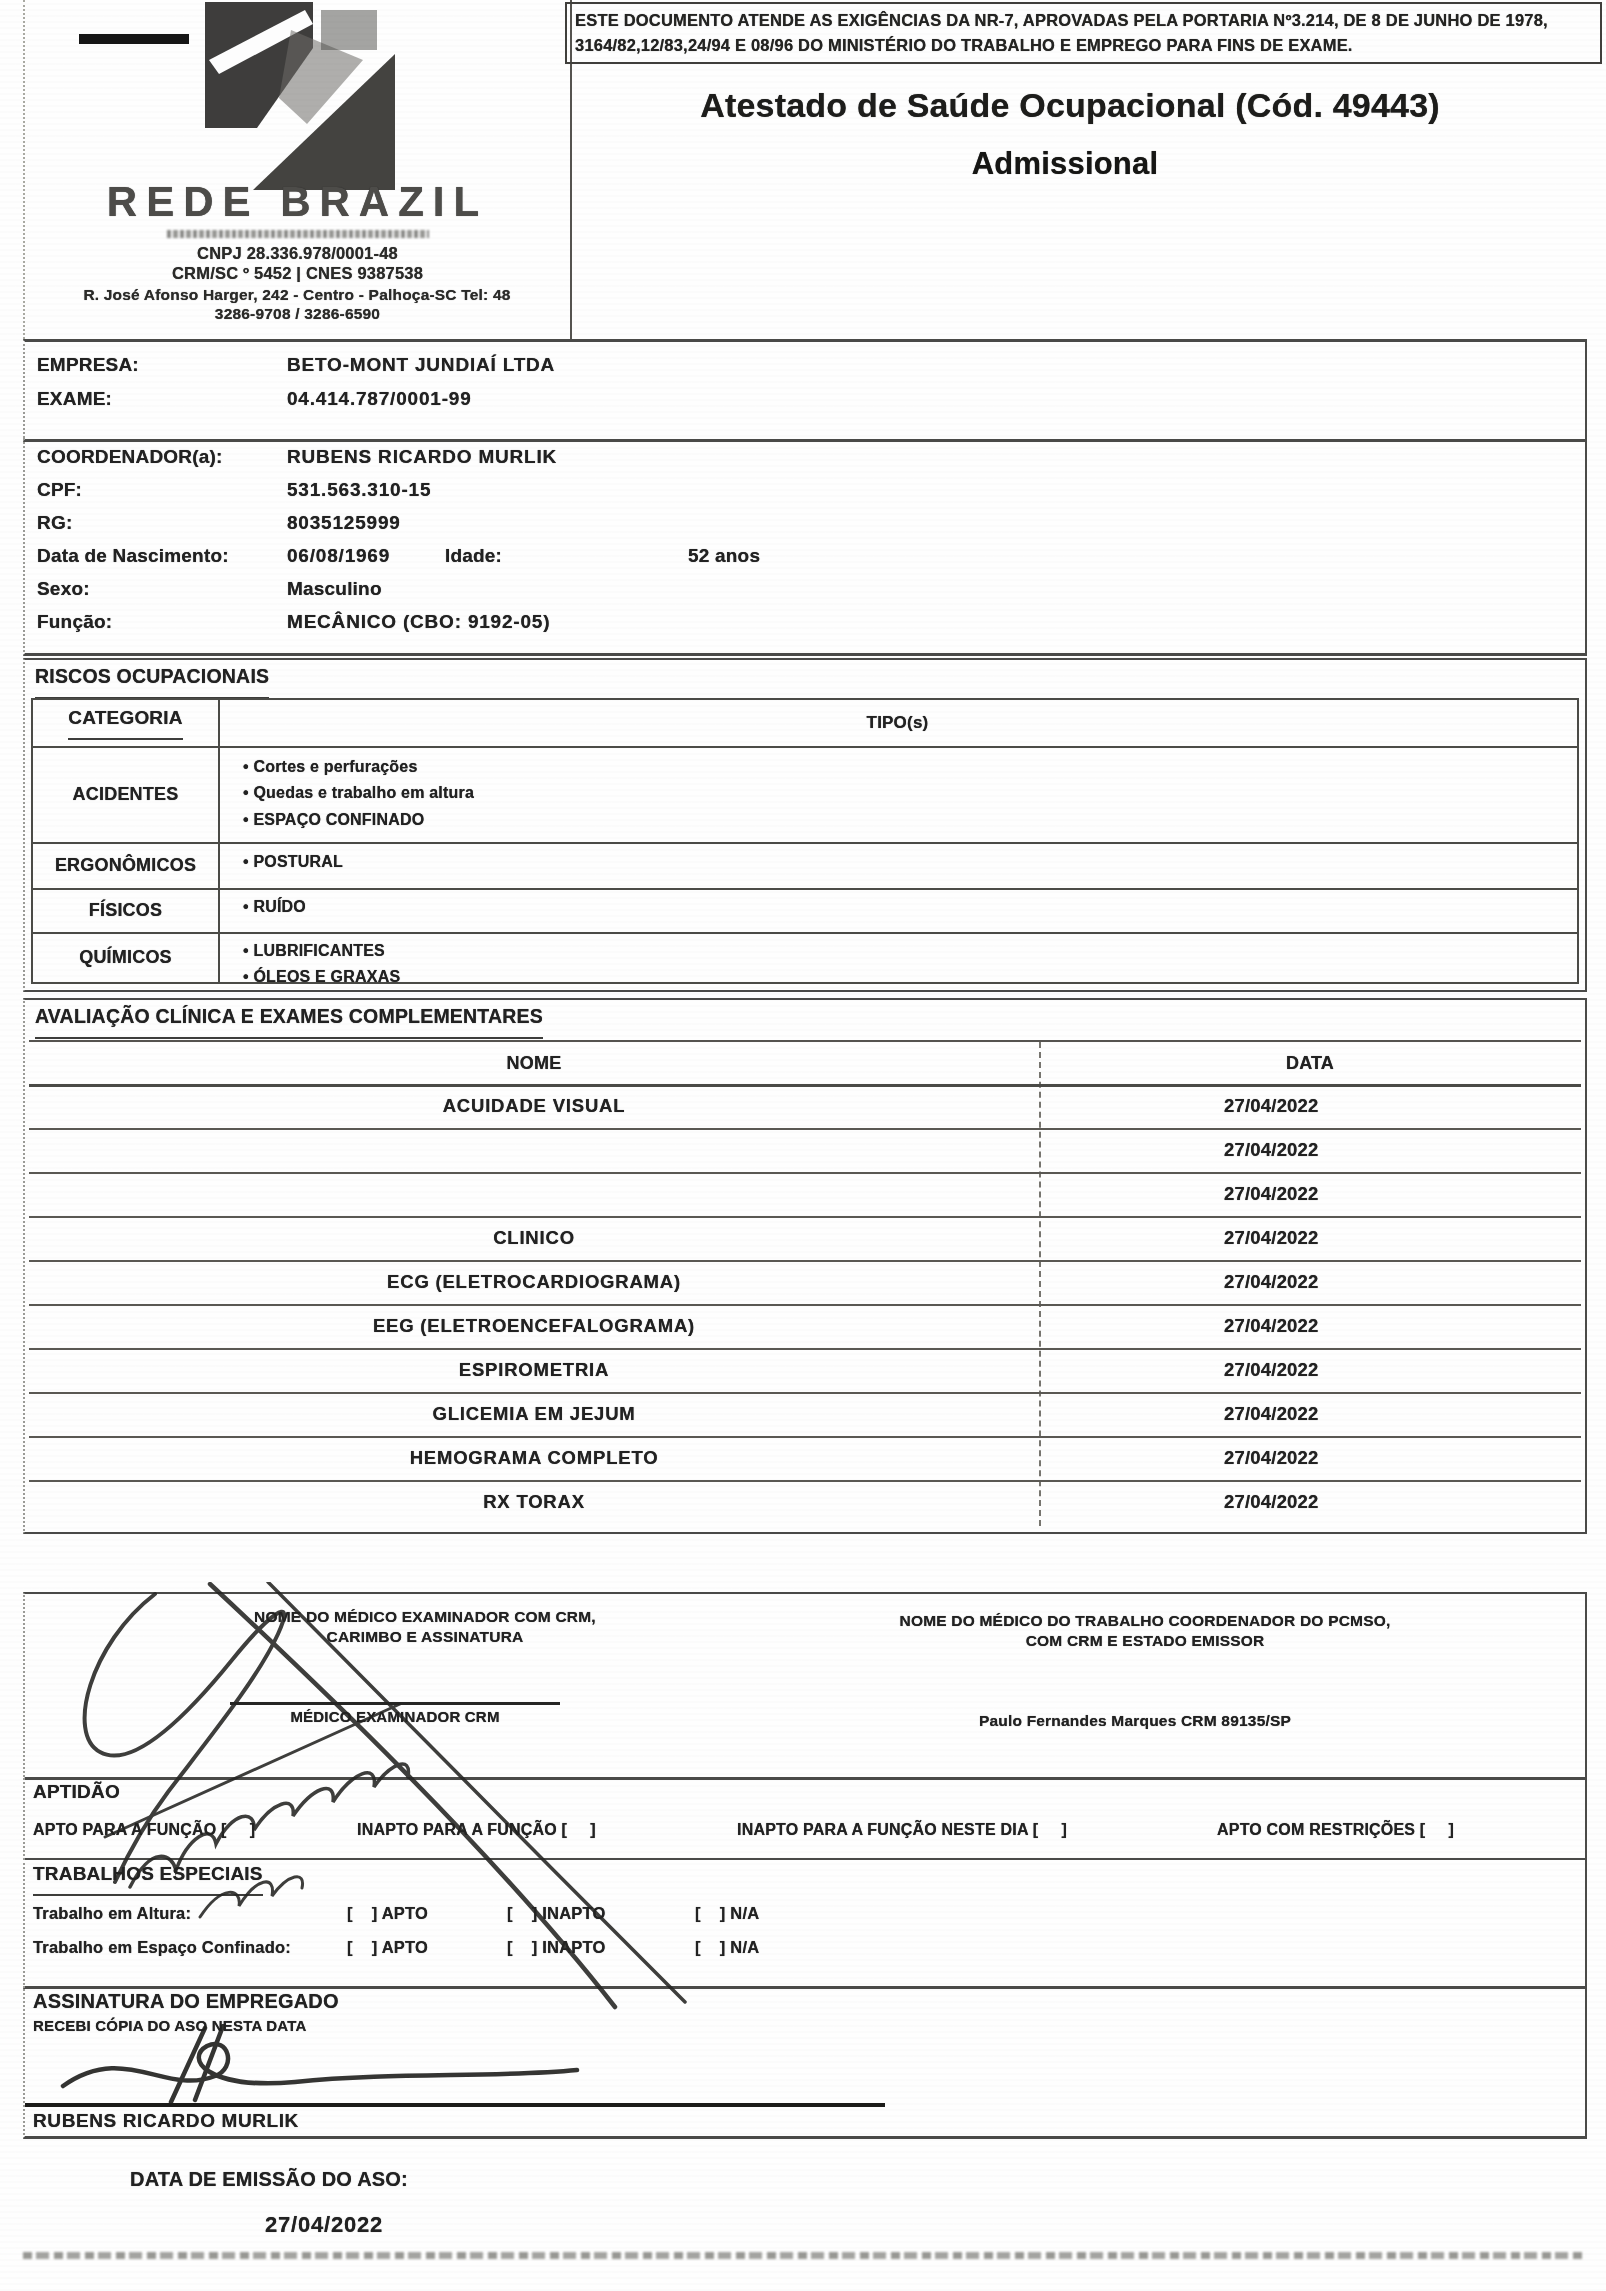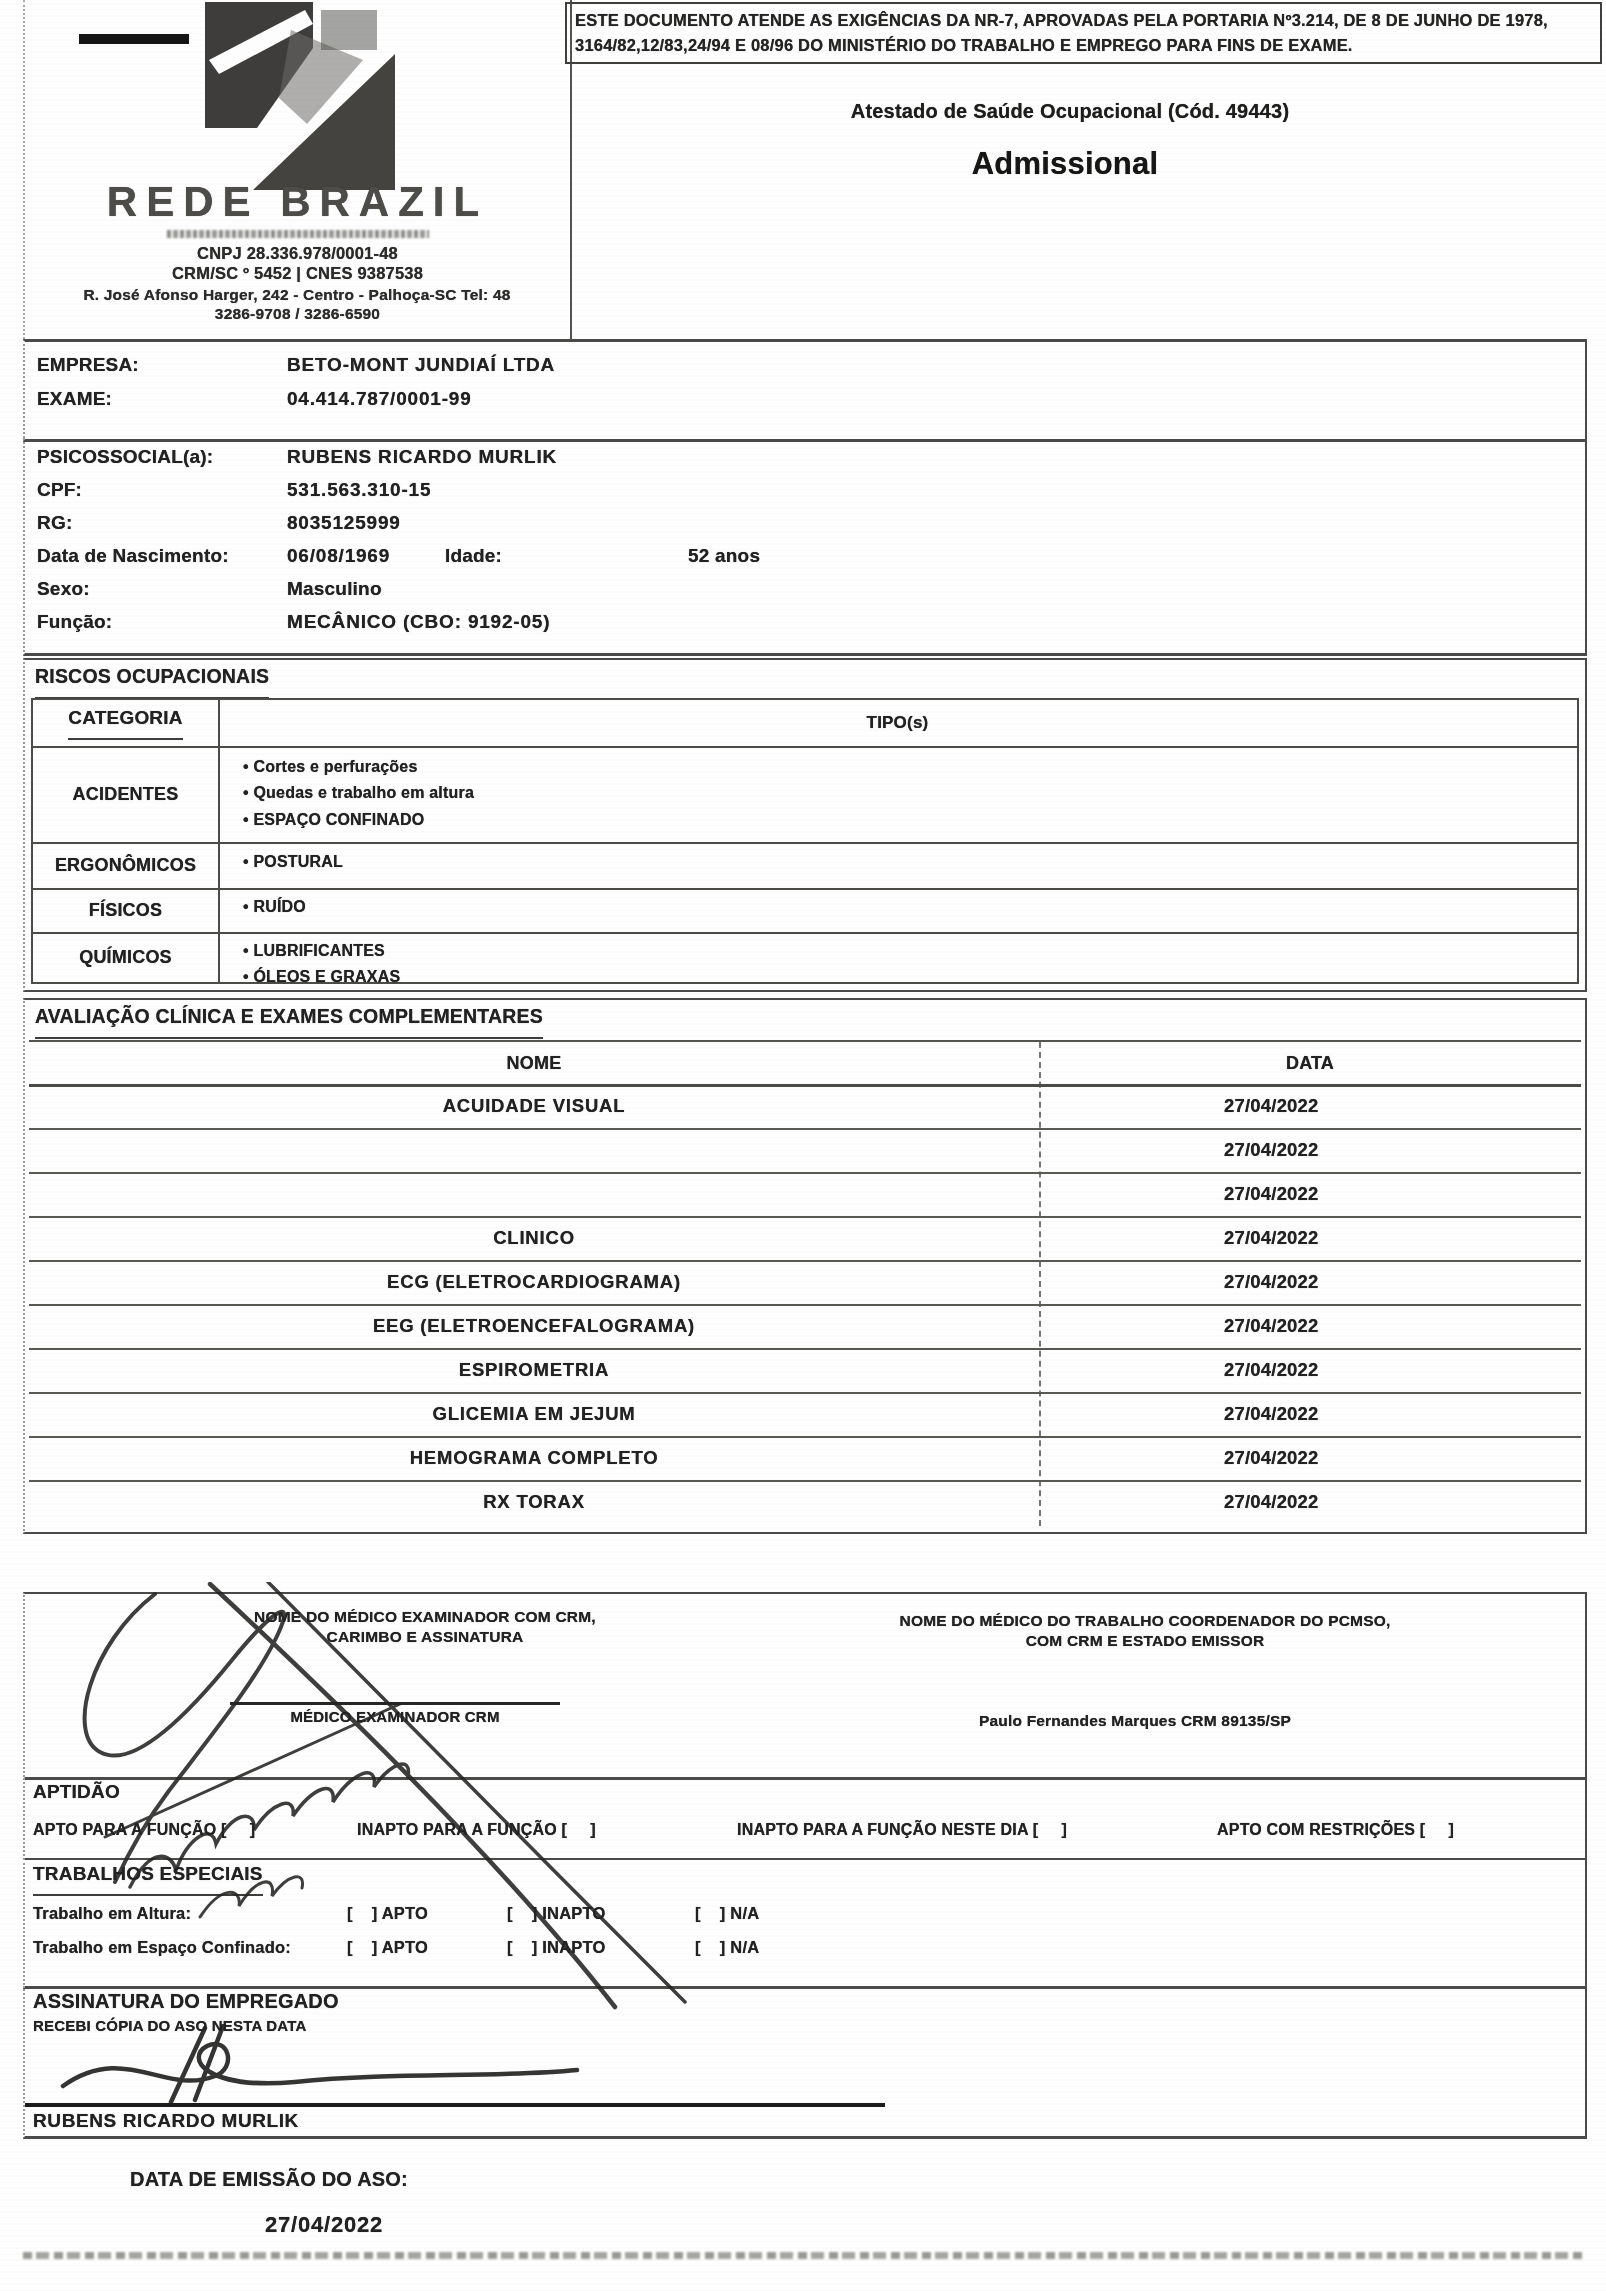--- a/index.html
+++ b/index.html
@@ -43,32 +43,32 @@
     <div class="abs scan" style="left:0;top:264px;width:100%;text-align:center;font-size:16.5px;font-weight:700;color:#2b2b29;">CRM/SC º 5452 | CNES 9387538</div>
     <div class="abs scan" style="left:-18px;top:286px;width:580px;text-align:center;font-size:15.5px;font-weight:700;color:#2b2b29;">R. José Afonso Harger, 242 - Centro - Palhoça-SC Tel: 48</div>
     <div class="abs scan" style="left:0;top:305px;width:100%;text-align:center;font-size:15.5px;font-weight:700;color:#2b2b29;">3286-9708 / 3286-6590</div>
   </div>
 
   <div class="abs" style="left:565px;top:2px;width:1037px;height:62px;border:2px solid #403f3c;padding:4px 8px;box-sizing:border-box;">
     <div class="scan b" style="font-size:16.5px;line-height:1.55;color:#242422;">ESTE DOCUMENTO ATENDE AS EXIGÊNCIAS DA NR-7, APROVADAS PELA PORTARIA Nº3.214, DE 8 DE JUNHO DE 1978,</div>
     <div class="scan b" style="font-size:16.5px;line-height:1.45;color:#242422;">3164/82,12/83,24/94 E 08/96 DO MINISTÉRIO DO TRABALHO E EMPREGO PARA FINS DE EXAME.</div>
   </div>
 
-  <div class="abs scan" style="left:565px;top:100px;width:1010px;text-align:center;font-size:20px;font-weight:700;color:#1d1d1b;">Atestado de Saúde Ocupacional (Cód. 49443)</div>
+  <div class="abs scan" style="left:565px;top:86px;width:1010px;text-align:center;font-size:34px;font-weight:700;color:#1d1d1b;">Atestado de Saúde Ocupacional (Cód. 49443)</div>
   <div class="abs scan" style="left:565px;top:146px;width:1000px;text-align:center;font-size:31px;font-weight:700;color:#161614;">Admissional</div>
 
   <div class="box" style="left:23px;top:339px;width:1560px;height:97px;border-top-width:3px;border-bottom-width:3px;">
     <span class="flabel scan" style="top:12px;">EMPRESA:</span>
     <span class="fvalue scan" style="top:12px;letter-spacing:.8px;">BETO-MONT JUNDIAÍ LTDA</span>
     <span class="flabel scan" style="top:46px;">EXAME:</span>
     <span class="fvalue scan" style="top:46px;letter-spacing:.8px;">04.414.787/0001-99</span>
   </div>
 
   <div class="box" style="left:23px;top:438px;width:1560px;height:215px;border-top-width:0;border-bottom-width:3px;">
-    <span class="flabel scan" style="top:8px;">PSICOSSOCIAL(a):</span>
+    <span class="flabel scan" style="top:8px;">COORDENADOR(a):</span>
     <span class="fvalue scan" style="top:8px;letter-spacing:.8px;">RUBENS RICARDO MURLIK</span>
     <span class="flabel scan" style="top:41px;">CPF:</span>
     <span class="fvalue scan" style="top:41px;letter-spacing:.8px;">531.563.310-15</span>
     <span class="flabel scan" style="top:74px;">RG:</span>
     <span class="fvalue scan" style="top:74px;letter-spacing:.8px;">8035125999</span>
     <span class="flabel scan" style="top:107px;">Data de Nascimento:</span>
     <span class="fvalue scan" style="top:107px;letter-spacing:.8px;">06/08/1969</span>
     <span class="abs scan b" style="left:420px;top:107px;font-size:19px;">Idade:</span>
     <span class="abs scan b" style="left:663px;top:107px;font-size:19px;">52 anos</span>
     <span class="flabel scan" style="top:140px;">Sexo:</span>

